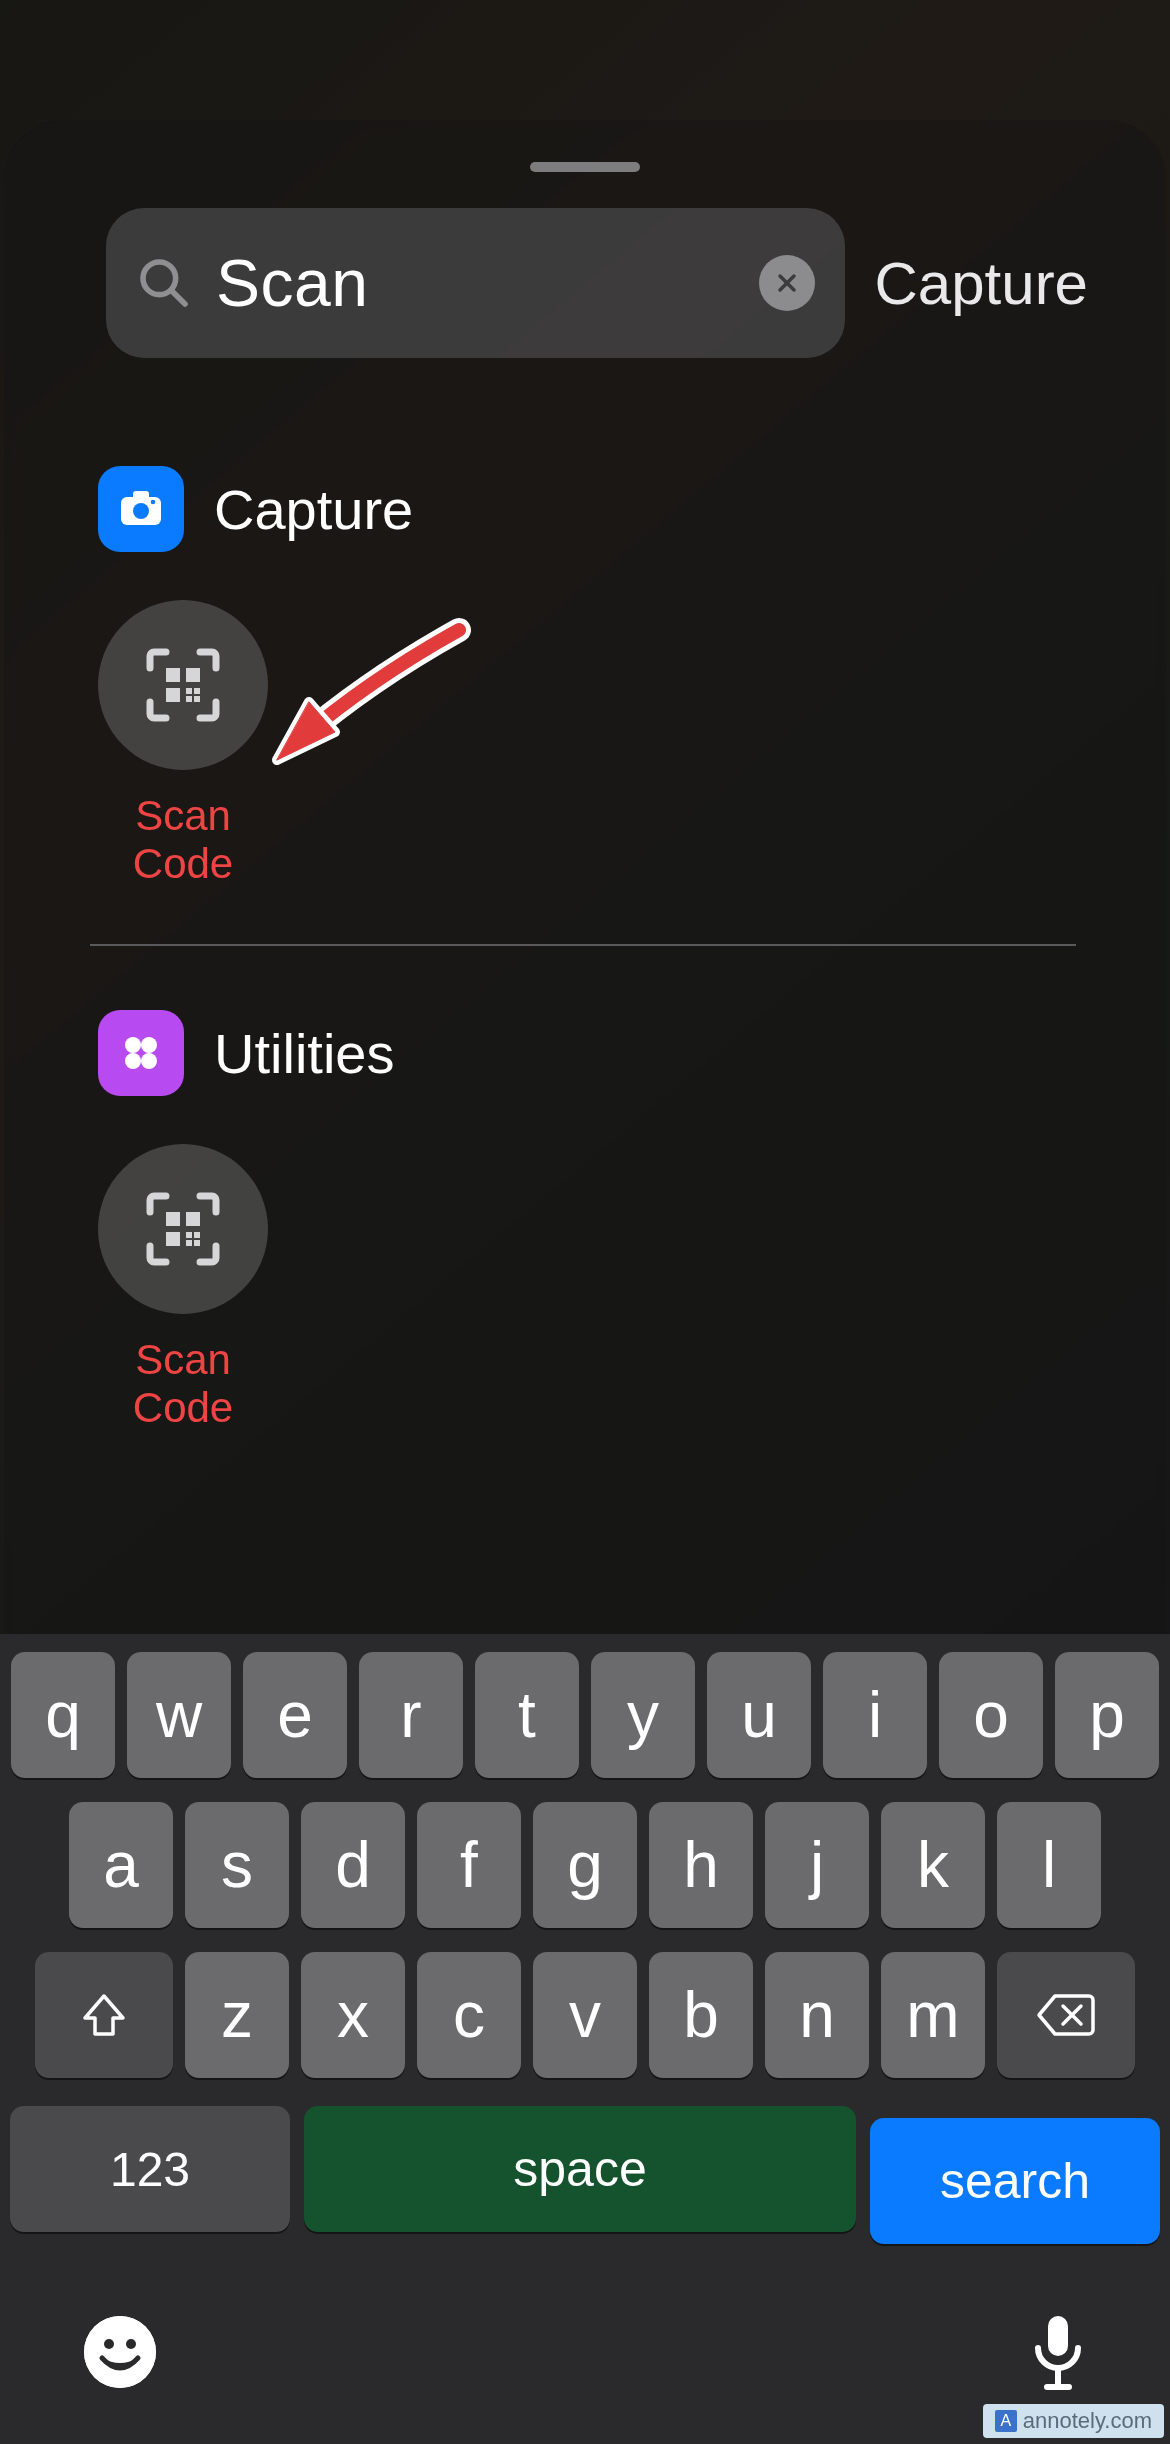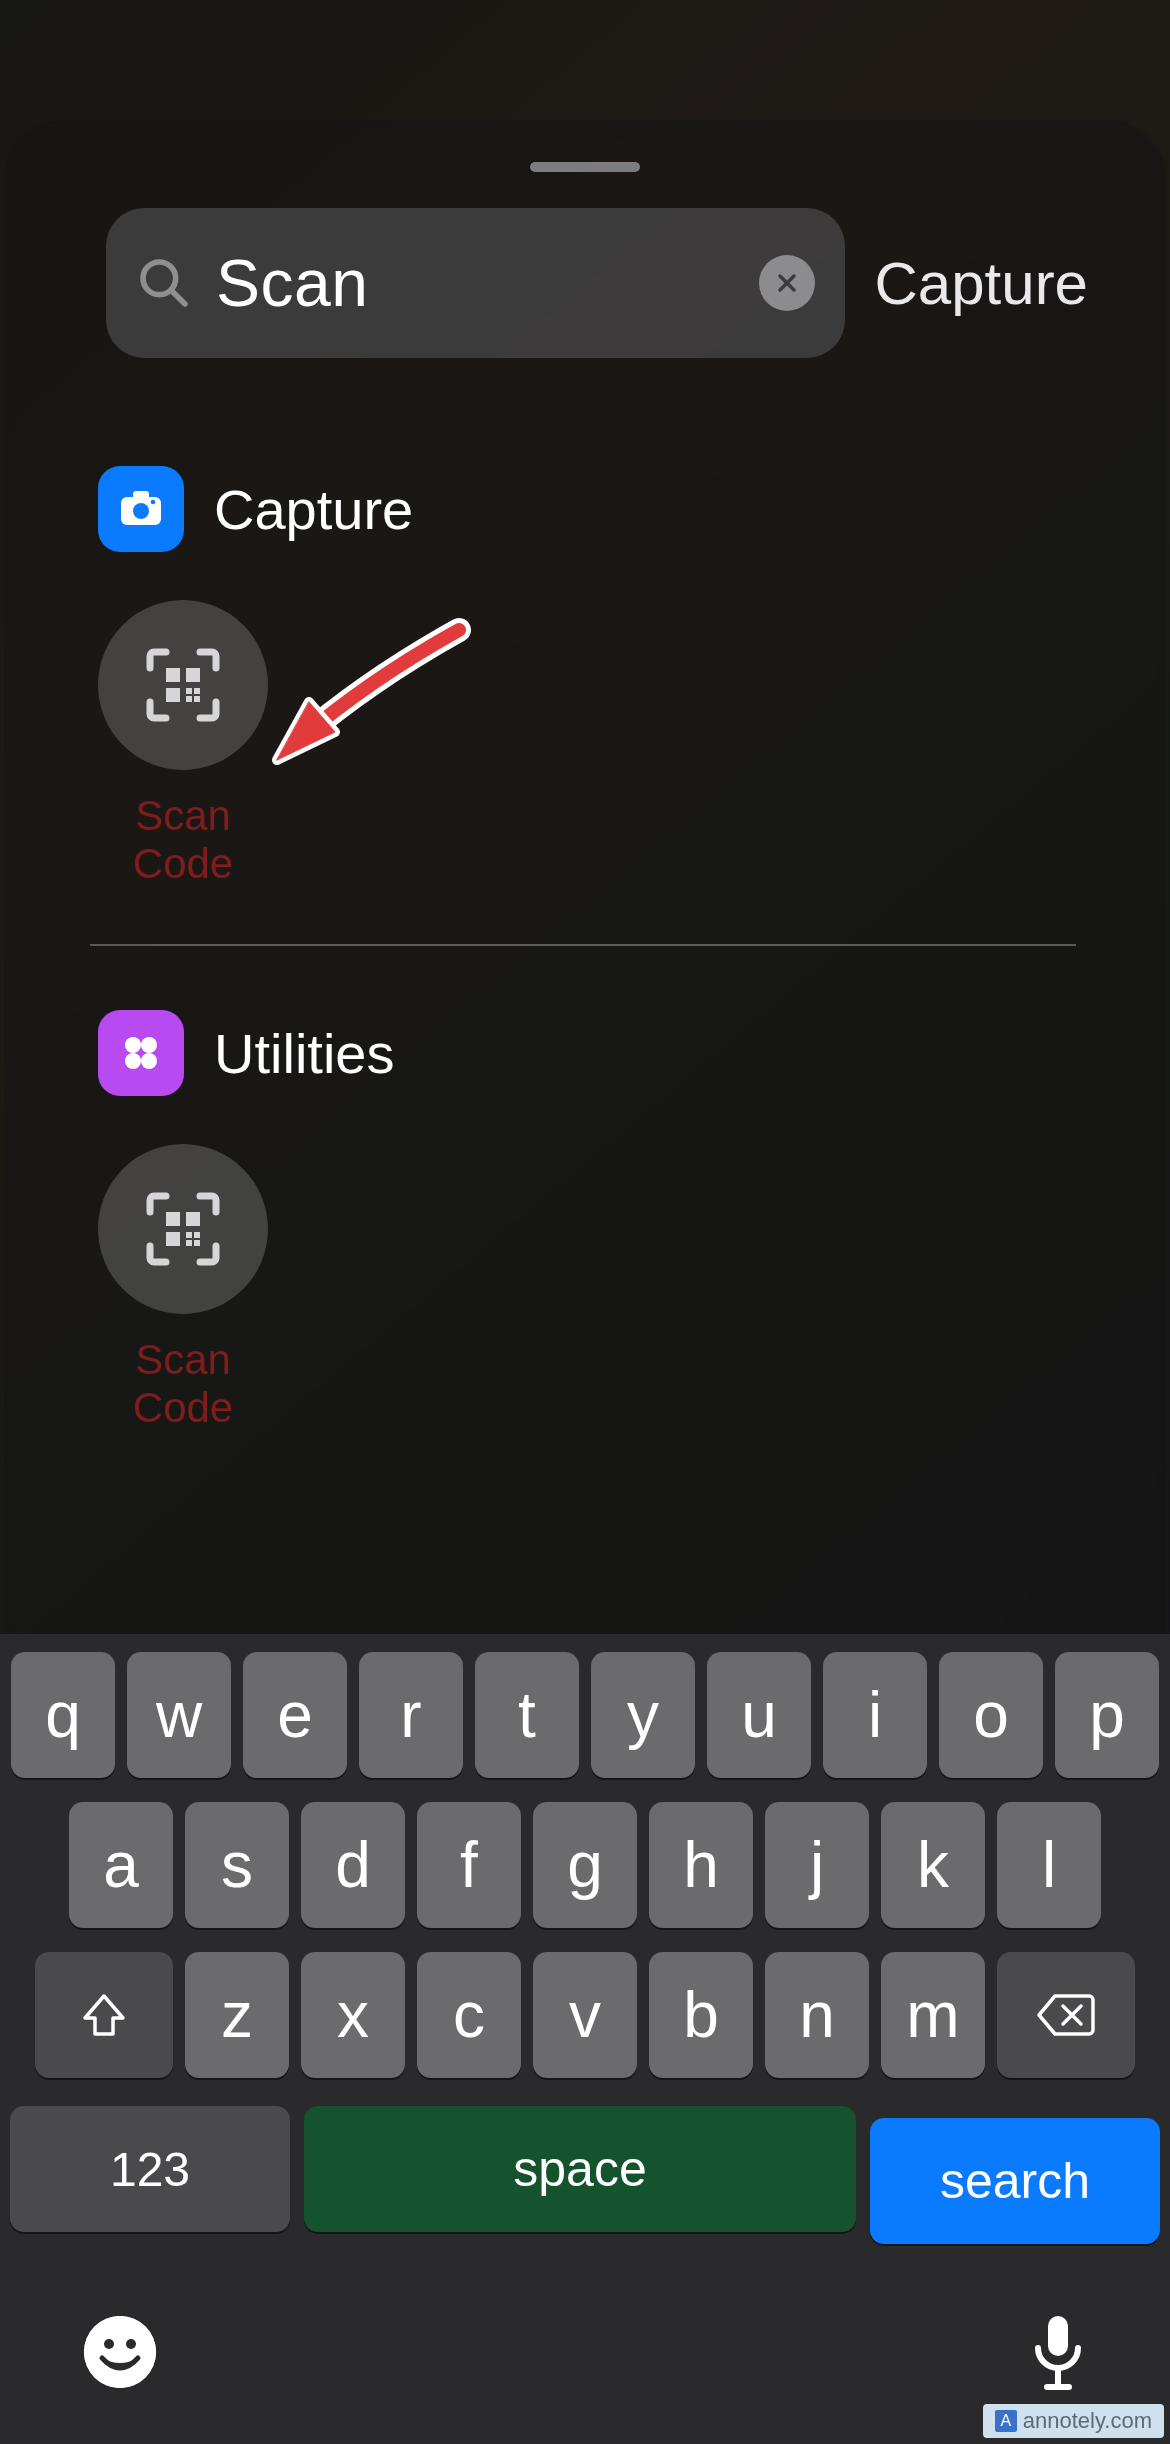--- a/index.html
+++ b/index.html
@@ -79,21 +79,21 @@
   .app-bubble {
     width:170px; height:170px; border-radius:50%;
     background: rgba(120,120,122,0.45);
     display:flex; align-items:center; justify-content:center;
     position:relative;
   }
   .app-bubble svg { display:block; }
   .app-label {
     margin-top:22px;
     font-size:42px;
-    color:#7f1d1d;
+    color:#ef4444;
     text-align:center;
   }
   .app-item { display:flex; flex-direction:column; align-items:center; width:170px;}
 
   .divider {
     position:absolute;
     left:86px; right:90px;
     height:2px;
     background:#5a5a5c;
   }

